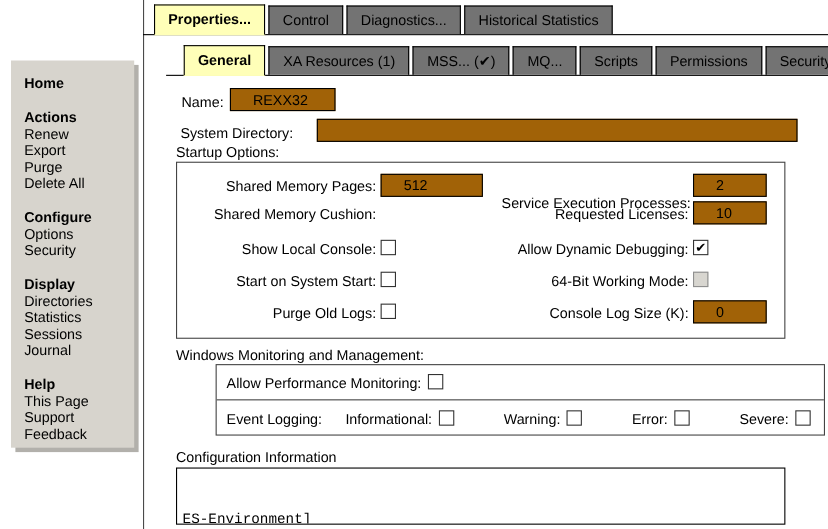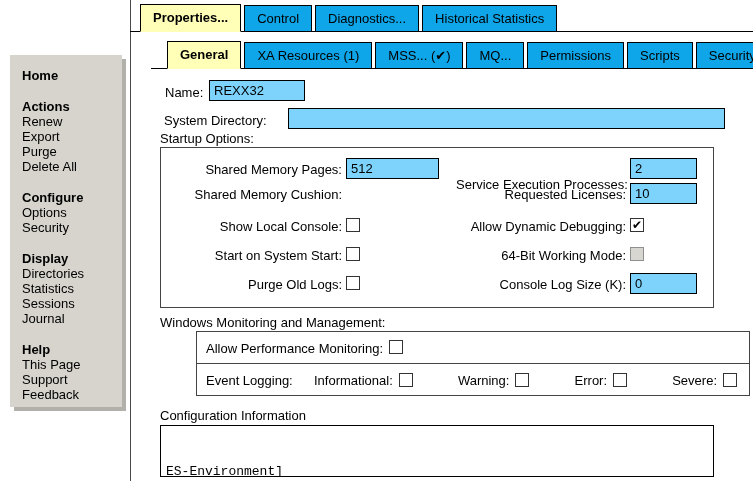--- a/index.html
+++ b/index.html
@@ -22,33 +22,33 @@
   .gap { margin-top:16px; }
 
   
   .tabstrip {
     position:absolute; display:flex; align-items:flex-end;
     border-bottom:1px solid #000;
   }
   .tabstrip.row1 { left:130px; top:4px; width:623px; height:28px; padding-left:10px; }
   .tabstrip.row2 { left:151px; top:41px; width:602px; height:28px; padding-left:16px; }
   .tab {
-    border:1px solid #000; border-bottom:none; background:#0ea5e9;
+    border:1px solid #000; border-bottom:none; background:#737373;
     padding:5px 12px 5px; margin-right:3px; white-space:nowrap; cursor:pointer;
   }
   .tab.active {
     background:#ffffb8; font-weight:bold; position:relative; z-index:2;
     margin-bottom:-1px; border-bottom:1px solid #ffffb8; padding-bottom:6px;
   }
 
   
   .lbl { position:absolute; white-space:nowrap; line-height:15px; }
   input.txt {
-    position:absolute; border:1px solid #000; background:#7dd3fc;
-    font:13px "Liberation Sans", sans-serif; padding:1px 4px; height:21px;
+    position:absolute; border:1px solid #000; background:#a16207;
+    font:13px "Liberation Sans", sans-serif; padding:1px 20px; height:21px;
   }
   .group-box { position:absolute; border:1px solid #444; background:#fff; }
   .in-lbl { position:absolute; white-space:nowrap; line-height:15px; }
   .ra { text-align:right; }
   .cb {
     position:absolute; width:14px; height:14px; border:1px solid #333; background:#fff;
     font-size:12px; line-height:12px; text-align:center; cursor:pointer; color:#000;
   }
   .cb.disabled { background:#d8d6d0; border-color:#8f8f8f; cursor:default; }
   .cb.inline { position:static; display:inline-block; margin-left:6px; flex:none; }
@@ -98,22 +98,22 @@
   <div class="tab">Control</div>
   <div class="tab">Diagnostics...</div>
   <div class="tab">Historical Statistics</div>
 </div>
 
 <div class="tabstrip row2">
   <div class="tab active">General</div>
   <div class="tab">XA Resources (1)</div>
   <div class="tab">MSS... (✔)</div>
   <div class="tab">MQ...</div>
+  <div class="tab">Scripts</div>
   <div class="tab">Permissions</div>
-  <div class="tab">Scripts</div>
   <div class="tab">Security</div>
 </div>
 
 <span class="lbl" style="left:165px; top:85px;">Name:</span>
 <input class="txt" style="left: 209px; top: 80px; width: 96px;" value="REXX32">
 
 <span class="lbl" style="left:164px; top:113px;">System Directory:</span>
 <input class="txt" style="left: 288px; top: 108px; width: 437px;" value="">
 
 <span class="lbl" style="left:160px; top:131px;">Startup Options:</span>

